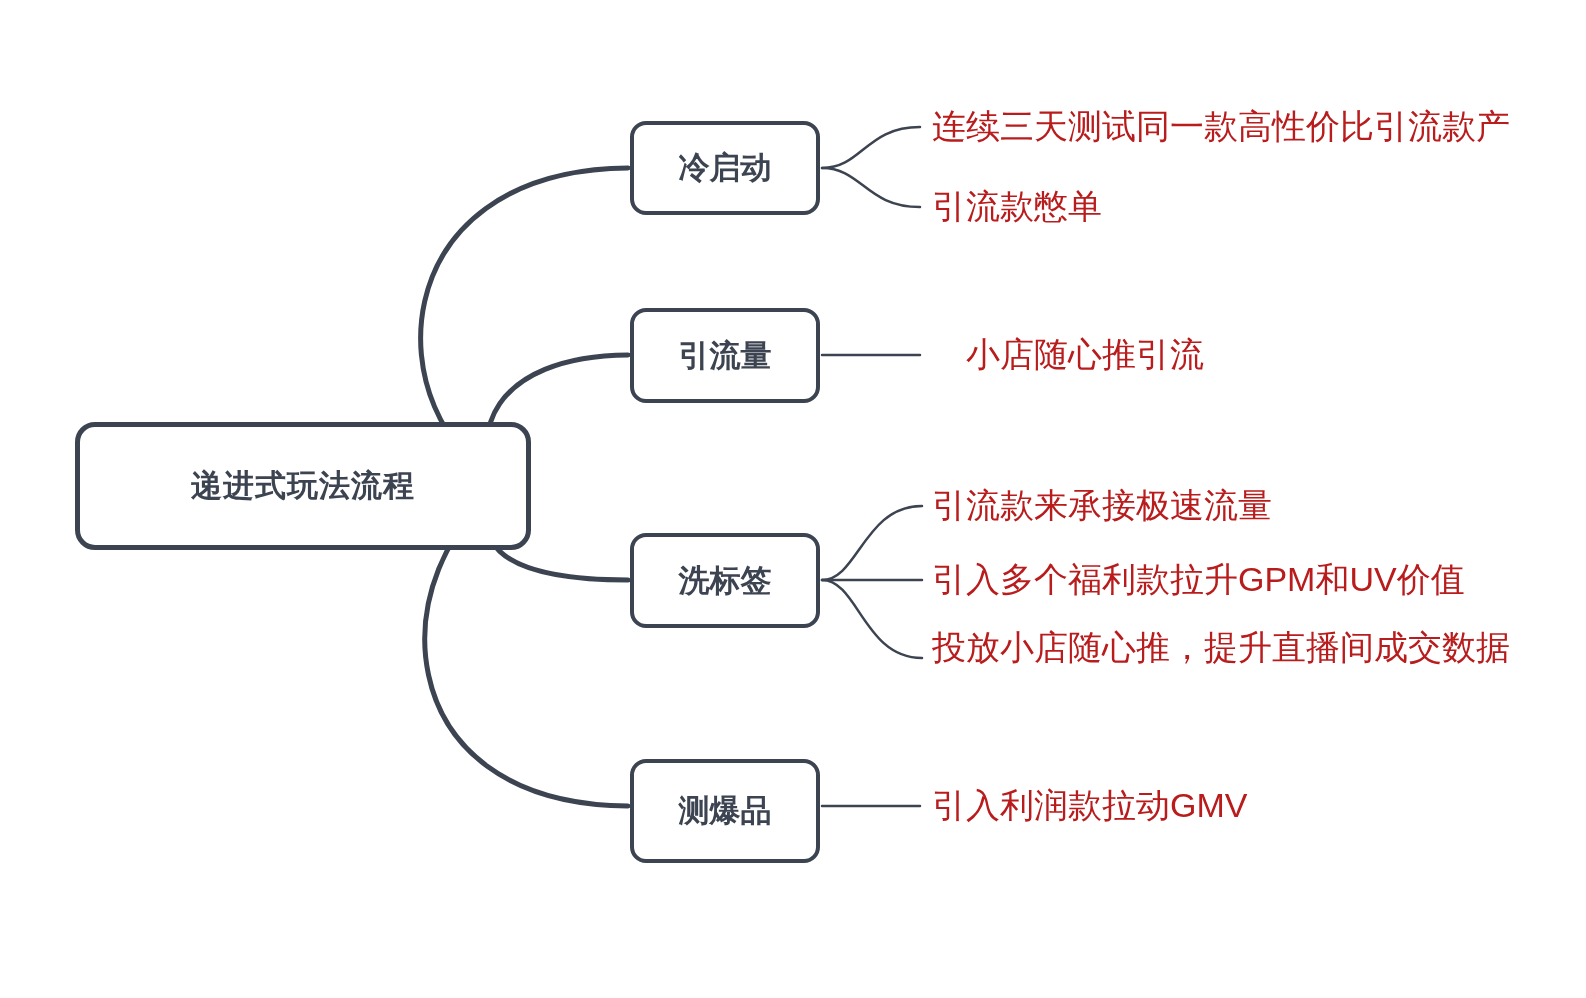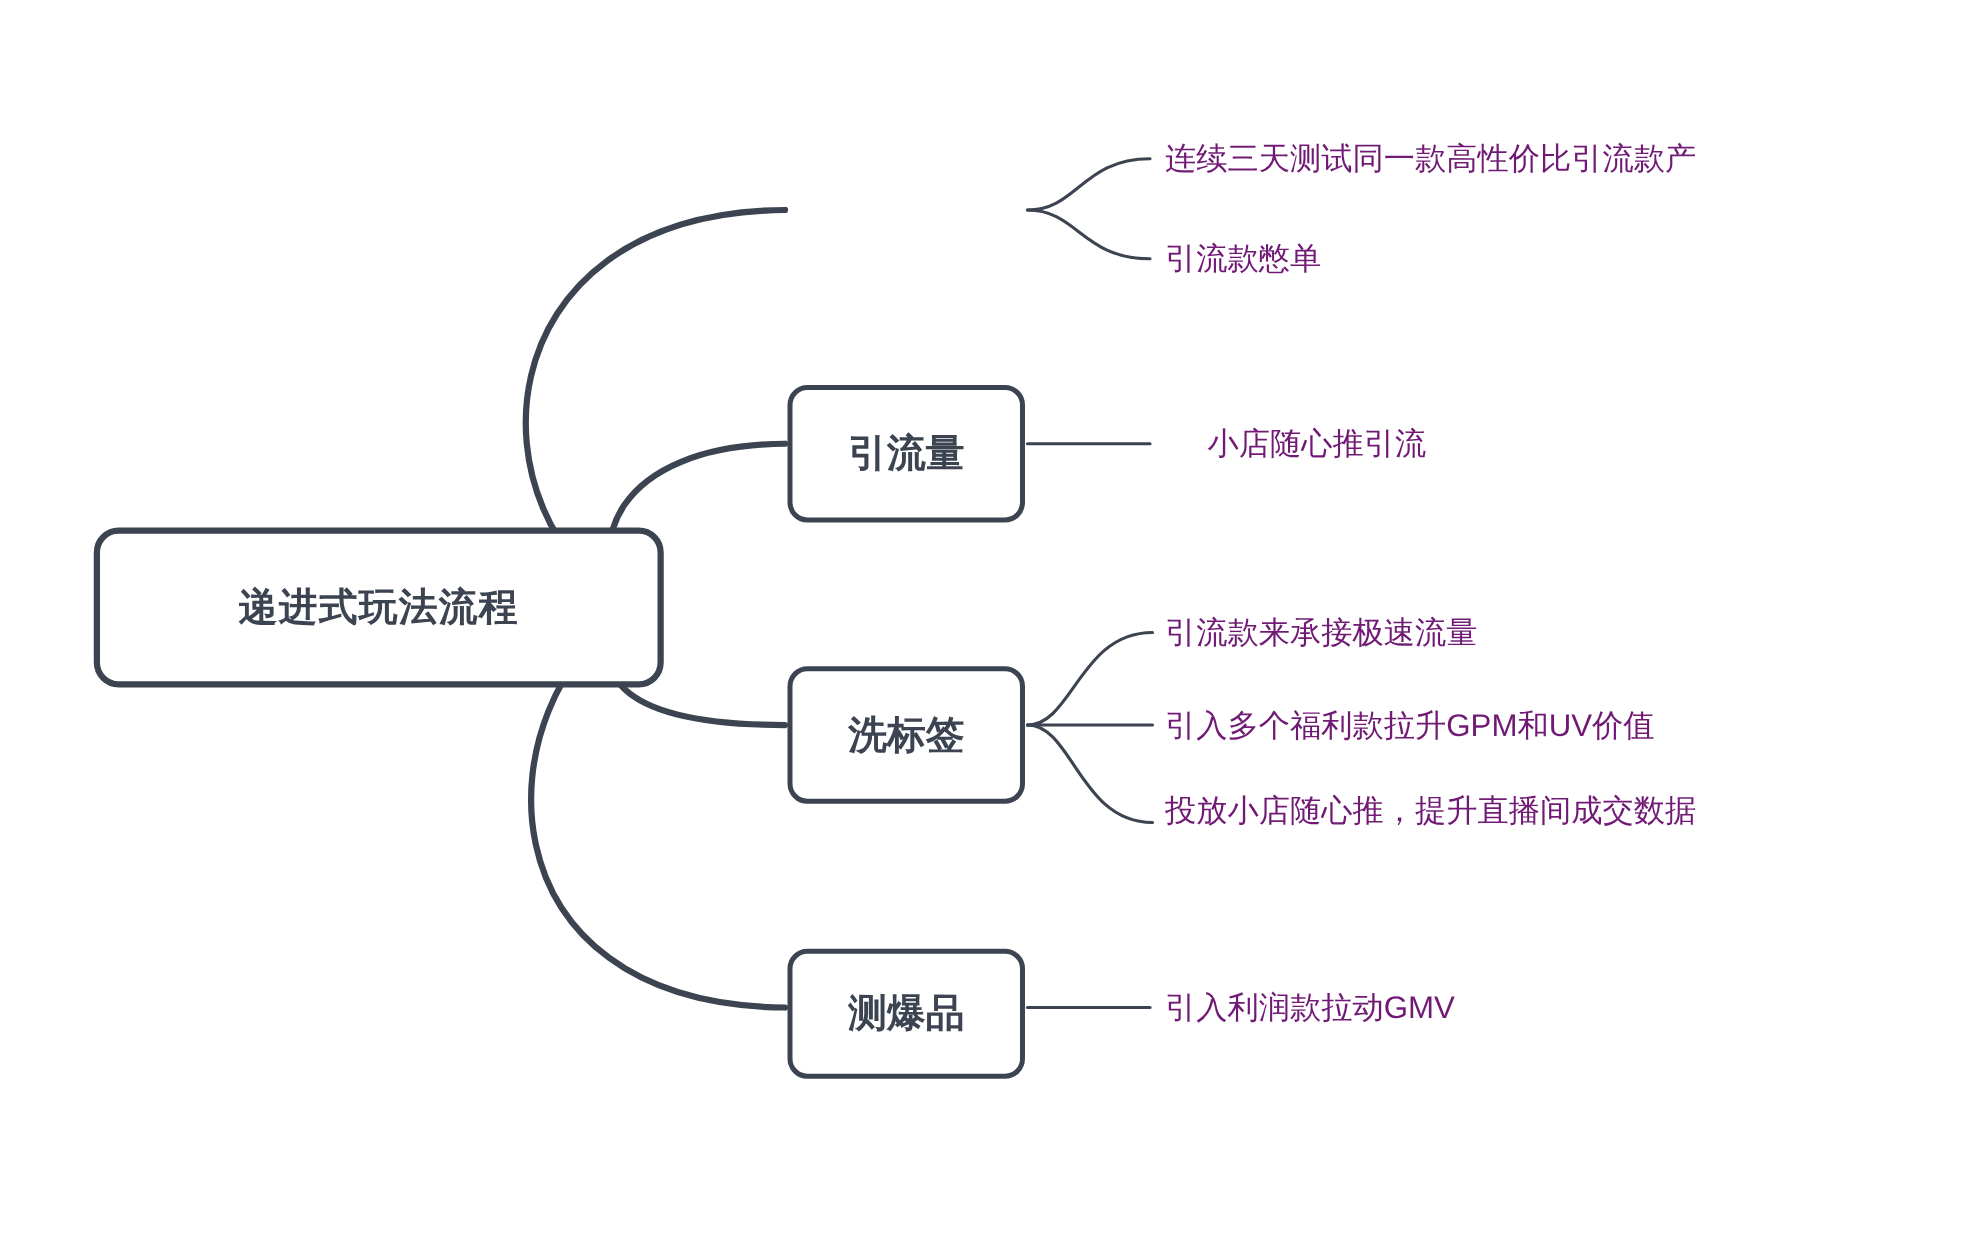--- a/index.html
+++ b/index.html
@@ -36,35 +36,35 @@
   .node.root {
     left: 75px; top: 422px;
     width: 456px; height: 128px;
     border-width: 5px;
     border-radius: 20px;
     font-size: 31px;
     letter-spacing: 1px;
   }
 
   .node.branch {
-    width: 190px; height: 110px;
+    width: 190px; height: 95px;
     font-size: 31px;
   }
 
   .node.branch.b0 { left: 630px; top: 121px; height: 94px; }
   .node.branch.b1 { left: 630px; top: 308px; }
   .node.branch.b2 { left: 630px; top: 533px; }
   .node.branch.b3 { left: 630px; top: 759px; height: 104px; }
 
   .leaf {
     position: absolute;
     left: 932px;
     transform: translateY(-50%);
-    color: #701a75;
-    font-size: 25px;
+    color: #b91c1c;
+    font-size: 34px;
     font-weight: 500;
     white-space: nowrap;
     z-index: 2;
   }
 
   .leaf.l-b0-0 { top: 127px; }
   .leaf.l-b0-1 { top: 207px; }
   .leaf.l-b1-0 { top: 355px; margin-left: 34px; }
   .leaf.l-b2-0 { top: 506px; }
   .leaf.l-b2-1 { top: 580px; }
@@ -92,20 +92,23 @@
     <path d="M 822 580 L 922 580" stroke="#3d4451" stroke-width="2.5" stroke-linecap="round"></path>
     <path d="M 822 580 C 858 580, 864 658, 922 658" stroke="#3d4451" stroke-width="2.5" stroke-linecap="round"></path>
 
     <path d="M 822 806 L 920 806" stroke="#3d4451" stroke-width="2.5" stroke-linecap="round"></path>
   </svg>
 
   <div class="node root">
     <span>递进式玩法流程</span>
   </div>
 
+  <div class="node branch b0">
+    <span>冷启动</span>
+  </div>
 
   <div class="node branch b1">
     <span>引流量</span>
   </div>
 
   <div class="node branch b2">
     <span>洗标签</span>
   </div>
 
   <div class="node branch b3">

